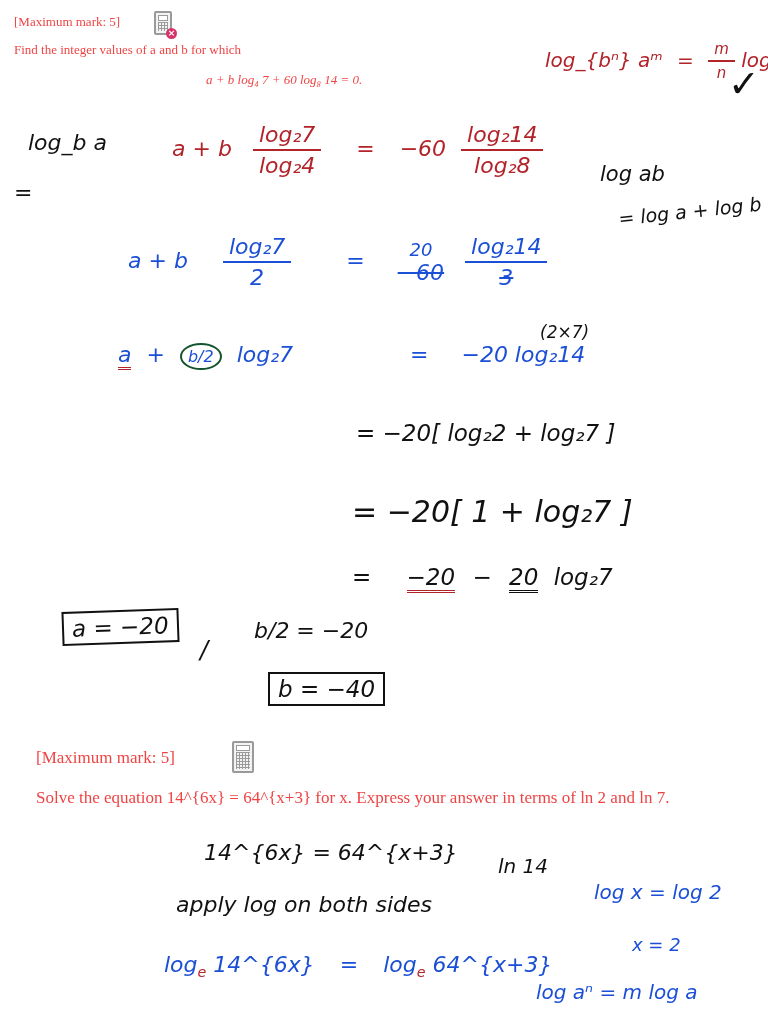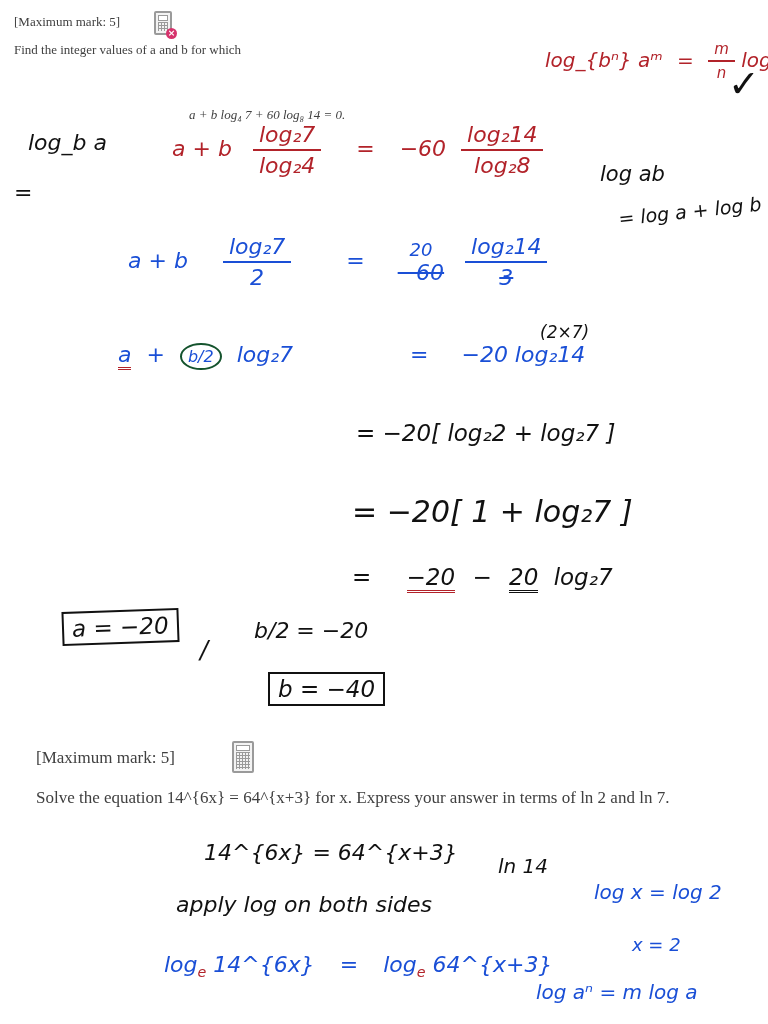--- a/index.html
+++ b/index.html
@@ -1,19 +1,19 @@
 <!DOCTYPE html>
 <html><head>
 <meta charset="utf-8">
 <style>
   html, body { margin: 0; padding: 0; background: #ffffff; }
   body { width: 768px; height: 1024px; position: relative; overflow: hidden;
          font-family: "DejaVu Serif", serif; color: #111; }
   .abs { position: absolute; white-space: nowrap; }
-  .printed { font-family: "Liberation Serif", "DejaVu Serif", serif; color: #404040; }
+  .printed { font-family: "Liberation Serif", "DejaVu Serif", serif; color: #ef4444; }
   .p-small { font-size: 13px; }
   .p-large { font-size: 17px; }
   .hw { font-family: "DejaVu Sans", sans-serif; font-style: italic; }
   .red { color: #b2232a; }
   .blue { color: #1a4fd6; }
   .black { color: #111; }
   .frac { display: inline-flex; flex-direction: column; align-items: center; vertical-align: middle; }
   .frac .num { border-bottom: 2px solid currentColor; padding: 0 6px 2px; }
   .frac .den { padding-top: 2px; }
   sub, sup { font-size: 65%; }
@@ -31,21 +31,21 @@
 </style>
 </head>
 <body>
 
 <div class="abs printed p-small" style="left:14px; top:14px;">[Maximum mark: 5]</div>
 <div class="calc" style="left:154px; top:11px;">
     <div class="keys"></div>
     <div class="x">×</div>
   </div>
 <div class="abs printed p-small" style="left:14px; top:42px;">Find the integer values of a and b for which</div>
-<div class="abs printed p-small" style="left:189px; top:72px; font-style: italic; margin-top: 35px;">a + b log₄ 7 + 60 log₈ 14 = 0.</div>
+<div class="abs printed p-small" style="left:206px; top:72px; font-style: italic;">a + b log₄ 7 + 60 log₈ 14 = 0.</div>
 
 <div class="abs hw red" style="left:545px; top:40px; font-size:20px;">
   <span>log_{bⁿ} aᵐ</span>
   <span style="margin:0 8px;">=</span>
   <span class="frac" style="font-size:15px;">
       <span class="num">m</span>
       <span class="den">n</span>
     </span>
   <span>log_b a</span>
 </div>

